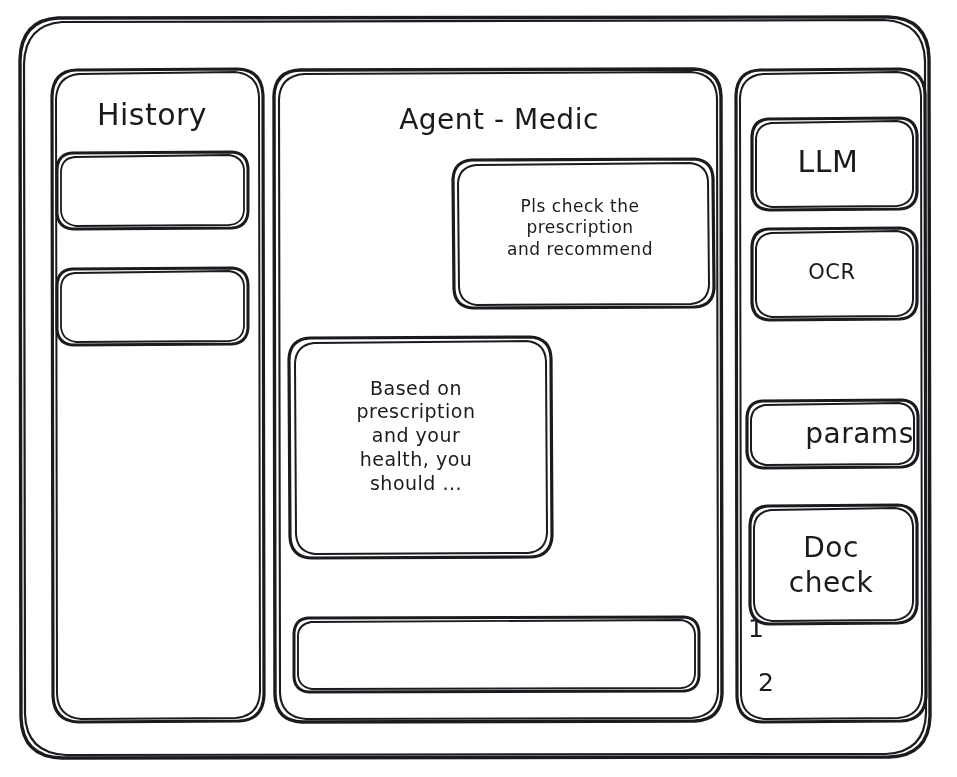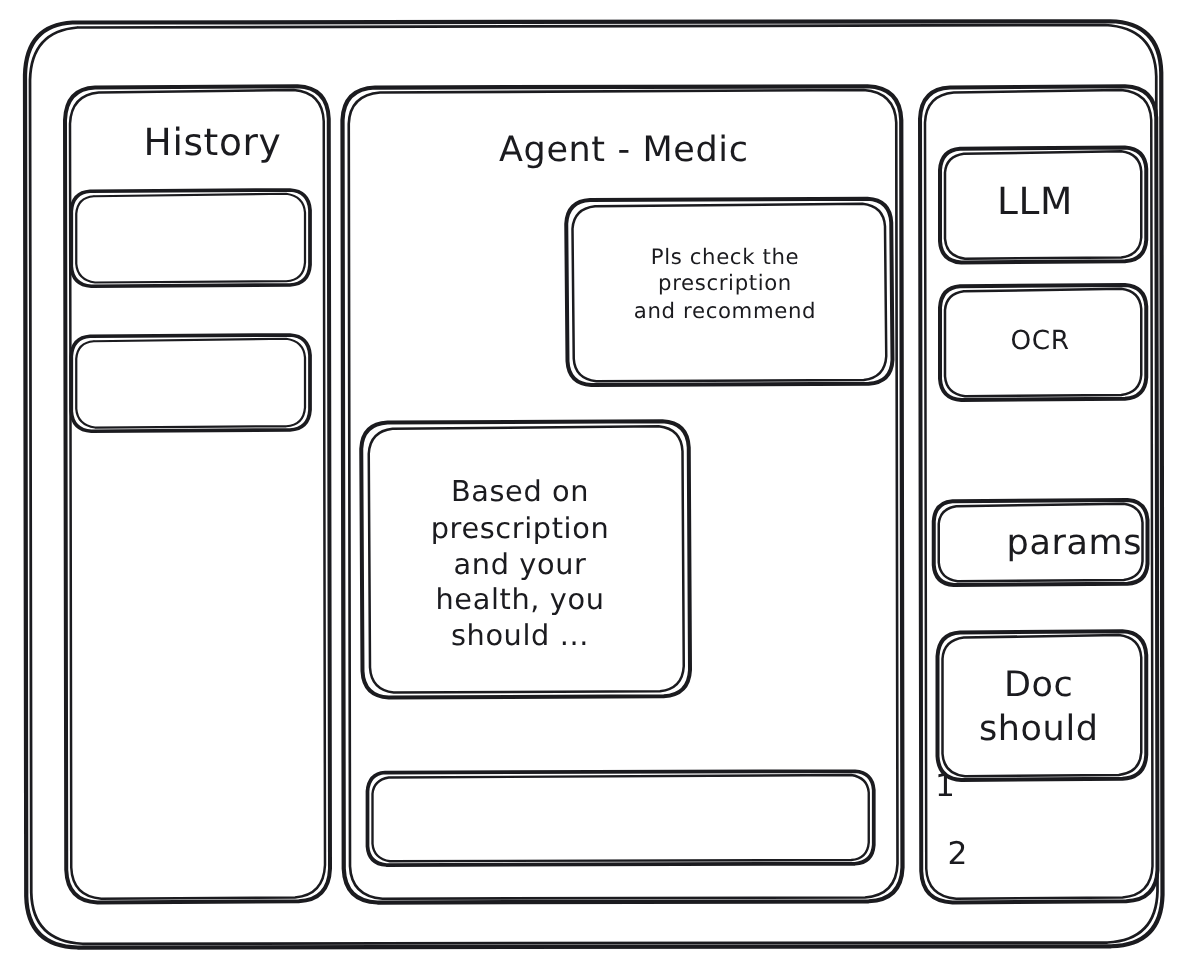--- a/index.html
+++ b/index.html
@@ -37,24 +37,24 @@
     font-weight: 400;
     letter-spacing: 0.5px;
     line-height: 1.25;
     white-space: pre-line;
     pointer-events: none;
   }
   .hit {
     position: absolute;
   }
   
-  #history-title      { left: 58px;  top: 92px;  width: 188px; height: 46px;  font-size: 30px; padding-left: 18px; }
+  #history-title      { left: 58px;  top: 92px;  width: 188px; height: 46px;  font-size: 30px; }
   #agent-title        { left: 300px; top: 96px;  width: 398px; height: 46px;  font-size: 28px; }
   #user-bubble-text   { left: 460px; top: 168px; width: 240px; height: 120px; font-size: 17px; }
-  #agent-bubble-text  { left: 300px; top: 356px; width: 232px; height: 192px; font-size: 23px; }
+  #agent-bubble-text  { left: 300px; top: 340px; width: 232px; height: 192px; font-size: 19px; }
   #tool-llm-label     { left: 752px; top: 140px; width: 152px; height: 44px;  font-size: 30px; }
   #tool-ocr-label     { left: 752px; top: 250px; width: 160px; height: 44px;  font-size: 21px; }
   #params-label       { left: 750px; top: 412px; width: 187px; height: 42px;  font-size: 28px; padding-left: 16px; }
   #doc-source-label   { left: 752px; top: 522px; width: 158px; height: 86px;  font-size: 28px; }
   #doc-item-1         { left: 748px; top: 612px; width: 26px;  height: 34px;  font-size: 25px; justify-content:flex-start; }
   #doc-item-2         { left: 758px; top: 666px; width: 26px;  height: 34px;  font-size: 25px; justify-content:flex-start; }
 </style>
 </head>
 <body>
 
@@ -119,21 +119,21 @@
 health, you
 should ...</div>
 
   <div class="lbl" id="tool-llm-label">LLM</div>
 
   <div class="lbl" id="tool-ocr-label">OCR</div>
 
   <div class="lbl" id="params-label">params</div>
 
   <div class="lbl" id="doc-source-label">Doc
-should</div>
+check</div>
 
   <div class="lbl" id="doc-item-1">1</div>
 
   <div class="lbl" id="doc-item-2">2</div>
 
   <div class="hit" style="left:52px;  top:69px;   width:212px; height:653px;"></div>
 
   <div class="hit" style="left:57px;  top:152px;  width:191px; height:77px;"></div>
 
   <div class="hit" style="left:57px;  top:268px;  width:191px; height:77px;"></div>

